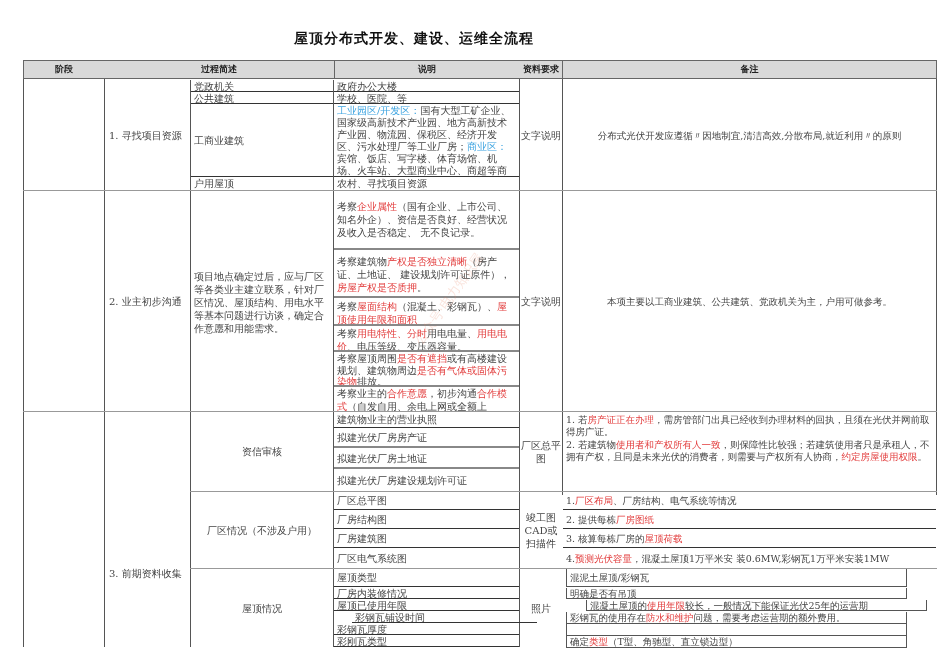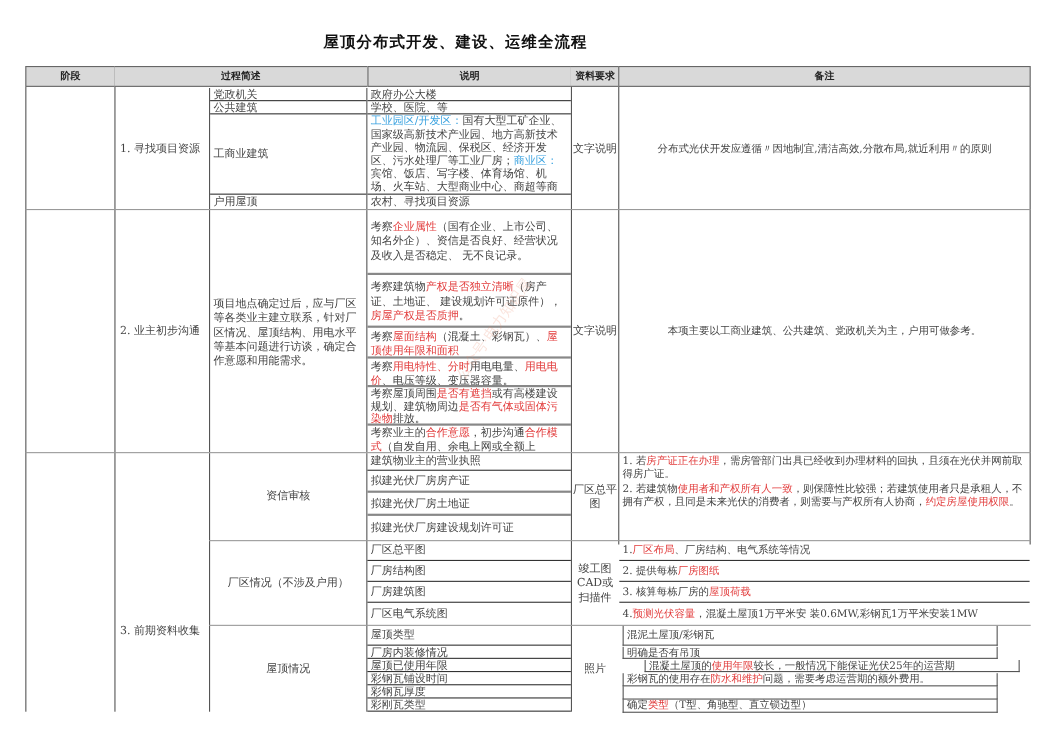--- a/index.html
+++ b/index.html
@@ -120,21 +120,21 @@
     <span class="red">预测光伏容量</span>
     <span>，混凝土屋顶1万平米安 装0.6MW,彩钢瓦1万平米安装1MW</span>
   </div>
 
 <div class="line lt" style="left:190px;top:568px;width:747px;height:1px;"></div>
 
 <div class="cell center" style="left:191px;top:569px;width:142px;height:78px;">屋顶情况</div>
 <div class="cell pad vcenter" style="left:334px;top:569px;width:185px;height:18px;border-bottom:1px solid #333;">屋顶类型</div>
 <div class="cell pad vcenter" style="left:334px;top:588px;width:185px;height:11px;border-bottom:1px solid #333;">厂房内装修情况</div>
 <div class="cell pad vcenter" style="left:334px;top:600px;width:185px;height:11px;border-bottom:1px solid #333;">屋顶已使用年限</div>
-<div class="cell pad vcenter" style="left:334px;top:612px;width:185px;height:11px;border-bottom:1px solid #333;">彩钢瓦铺设时间</div>
+<div class="cell pad vcenter" style="left:352px;top:612px;width:185px;height:11px;border-bottom:1px solid #333;">彩钢瓦铺设时间</div>
 <div class="cell pad vcenter" style="left:334px;top:624px;width:185px;height:11px;border-bottom:1px solid #333;">彩钢瓦厚度</div>
 <div class="cell pad vcenter" style="left:334px;top:636px;width:185px;height:11px;border-bottom:1px solid #333;">彩刚瓦类型</div>
 <div class="cell center" style="left:520px;top:569px;width:42px;height:78px;">照片</div>
 
 <div class="cell pad vcenter" style="left:566px;top:569px;width:341px;height:18px;border:1px solid #555;border-top:none;font-size:9.5px;">
     <span>混泥土屋顶/彩钢瓦</span>
   </div>
 <div class="cell pad vcenter" style="left:566px;top:588px;width:341px;height:11px;border:1px solid #555;border-top:none;font-size:9.5px;">
     <span>明确是否有吊顶</span>
   </div>

